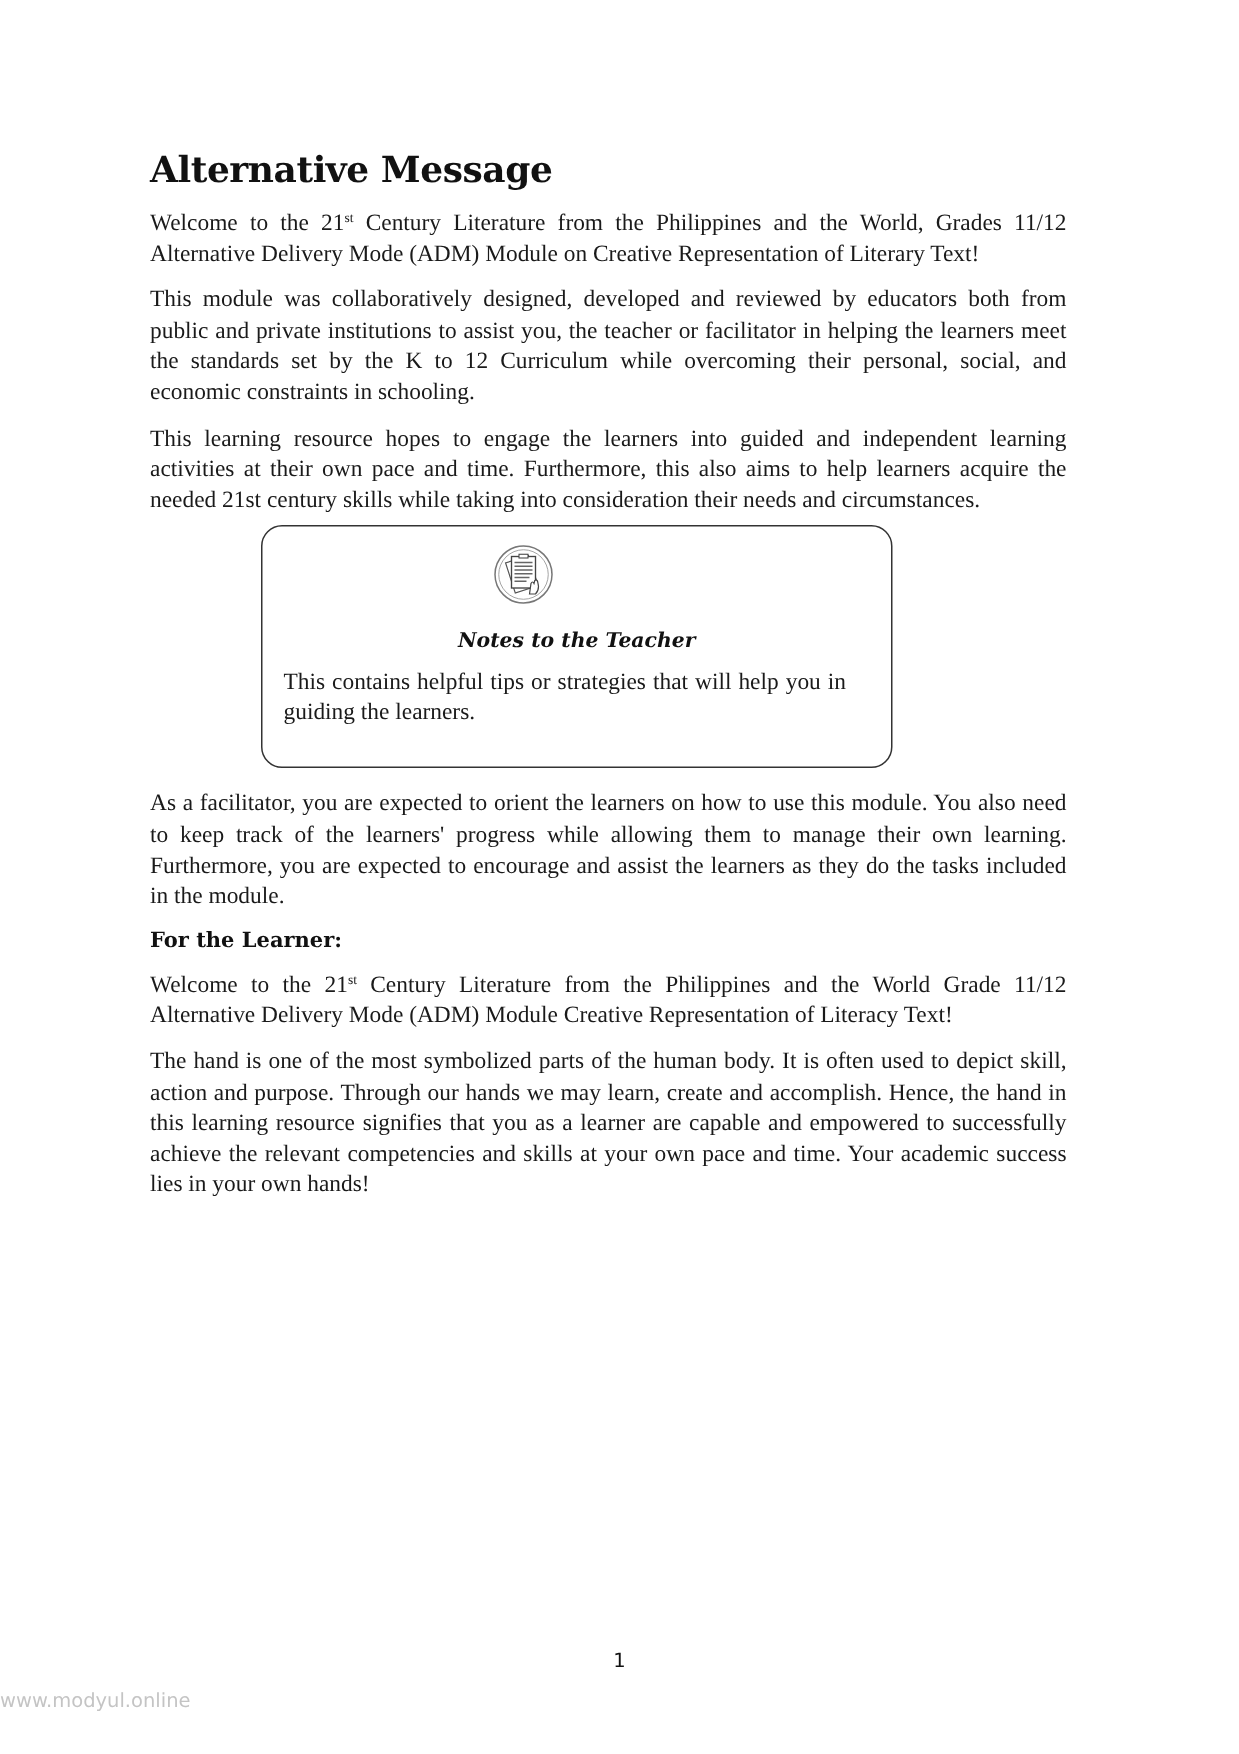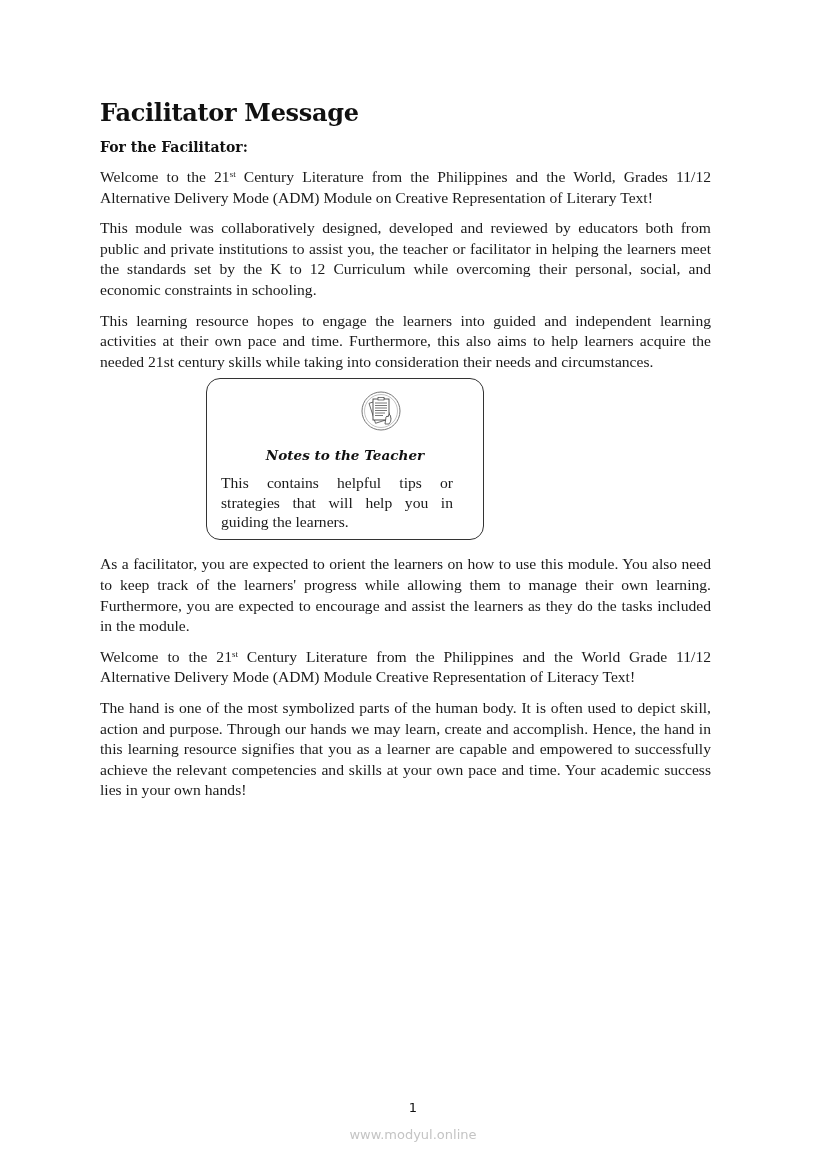--- a/index.html
+++ b/index.html
@@ -2,35 +2,34 @@
 <html><head>
 <meta charset="utf-8">
 <style>
   html, body { margin: 0; padding: 0; background: #ffffff; }
   body { width: 826px; height: 1169px; position: relative; overflow: hidden; font-family: "DejaVu Serif", "Liberation Serif", serif; color: #1a1a1a; }
   .page { position: absolute; left: 100px; top: 98px; width: 627px; }
   h1 { font-family: "DejaVu Serif", serif; font-weight: bold; font-size: 24px; margin: 0 0 12px 0; letter-spacing: -0.3px; color: #111; }
   h2 { font-family: "DejaVu Serif", serif; font-weight: bold; font-size: 14px; margin: 0 0 12px 0; color: #111; }
   p { font-family: "Liberation Serif", serif; font-size: 15.6px; line-height: 20.6px; margin: 0 16px 10px 0; text-align: justify; }
   sup { font-size: 9px; line-height: 0; vertical-align: 5px; }
-  .note-box { position: relative; margin: -4px 0 0 106px; width: 278px; height: 162px; border: 1.5px solid #333; border-radius: 14px; box-sizing: border-box; }
+  .note-box { position: relative; margin: -4px 0 0 74px; width: 421px; height: 162px; border: 1.5px solid #333; border-radius: 14px; box-sizing: border-box; }
   .note-icon { position: absolute; left: 154px; top: 12px; width: 40px; height: 40px; }
   .note-title { position: absolute; top: 68px; left: 0; right: 0; text-align: center; font-family: "DejaVu Serif", serif; font-weight: bold; font-style: italic; font-size: 13.6px; color: #111; }
   .note-text { position: absolute; top: 94px; left: 14px; right: 30px; font-family: "Liberation Serif", serif; font-size: 15.6px; line-height: 19.5px; text-align: justify; text-align-last: left; }
   .after-box { margin-top: 14px; }
   .footer-page { position: absolute; top: 1100px; left: 0; width: 826px; text-align: center; font-family: "DejaVu Sans", sans-serif; font-size: 13px; color: #111; }
-  .footer-url { position: absolute; top: 1127px; left: 0; width: 826px; text-align: center; font-family: "DejaVu Sans", sans-serif; font-size: 13px; color: #c4c4c4; }
+  .footer-url { position: absolute; top: 1127px; left: 0; width: 826px; text-align: left; font-family: "DejaVu Sans", sans-serif; font-size: 13px; color: #c4c4c4; }
 </style>
 </head>
 <body>
 
 <div class="page">
-  <h1>Facilitator Message</h1>
+  <h1>Alternative Message</h1>
 
-  <h2>For the Facilitator:</h2>
   <p><span>Welcome to the 21</span><sup>st</sup><span> Century Literature from the Philippines and the World, Grades 11/12 Alternative Delivery Mode (ADM) Module on Creative Representation of Literary Text!</span></p>
   <p>This module was collaboratively designed, developed and reviewed by educators both from public and private institutions to assist you, the teacher or facilitator in helping the learners meet the standards set by the K to 12 Curriculum while overcoming their personal, social, and economic constraints in schooling.</p>
   <p>This learning resource hopes to engage the learners into guided and independent learning activities at their own pace and time. Furthermore, this also aims to help learners acquire the needed 21st century skills while taking into consideration their needs and circumstances.</p>
 
   <div class="note-box">
     <svg class="note-icon" viewBox="0 0 40 40">
       <circle cx="20" cy="20" r="19" fill="none" stroke="#777" stroke-width="1"></circle>
       <circle cx="20" cy="20" r="16.5" fill="none" stroke="#999" stroke-width="0.6"></circle>
       <g transform="rotate(-18 20 20)">
         <rect x="11" y="9" width="16" height="21" fill="#fff" stroke="#555" stroke-width="0.8"></rect>
@@ -46,18 +45,19 @@
         <line x1="14" y1="24.5" x2="22" y2="24.5"></line>
       </g>
       <path d="M24 33 L25 26 Q26 24 27 26 L27.5 24 Q29 23 29.5 25 L30 28 Q30 31 28 33 Z" fill="#fff" stroke="#444" stroke-width="0.8"></path>
     </svg>
     <div class="note-title">Notes to the Teacher</div>
     <div class="note-text">This contains helpful tips or strategies that will help you in guiding the learners.</div>
   </div>
 
   <p class="after-box">As a facilitator, you are expected to orient the learners on how to use this module. You also need to keep track of the learners' progress while allowing them to manage their own learning. Furthermore, you are expected to encourage and assist the learners as they do the tasks included in the module.</p>
 
+  <h2>For the Learner:</h2>
   <p><span>Welcome to the 21</span><sup>st</sup><span> Century Literature from the Philippines and the World Grade 11/12 Alternative Delivery Mode (ADM) Module Creative Representation of Literacy Text!</span></p>
   <p>The hand is one of the most symbolized parts of the human body. It is often used to depict skill, action and purpose. Through our hands we may learn, create and accomplish. Hence, the hand in this learning resource signifies that you as a learner are capable and empowered to successfully achieve the relevant competencies and skills at your own pace and time. Your academic success lies in your own hands!</p>
 </div>
 
 <div class="footer-page">1</div>
 <div class="footer-url">www.modyul.online</div>
 
 </body></html>

